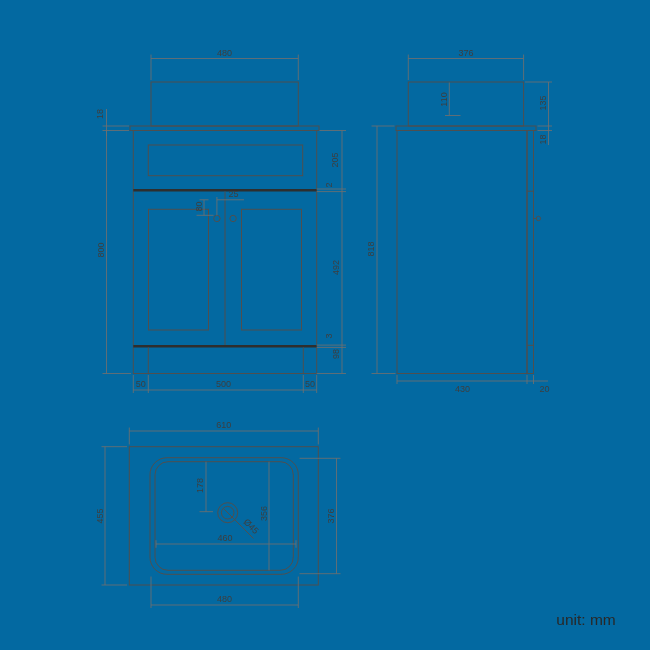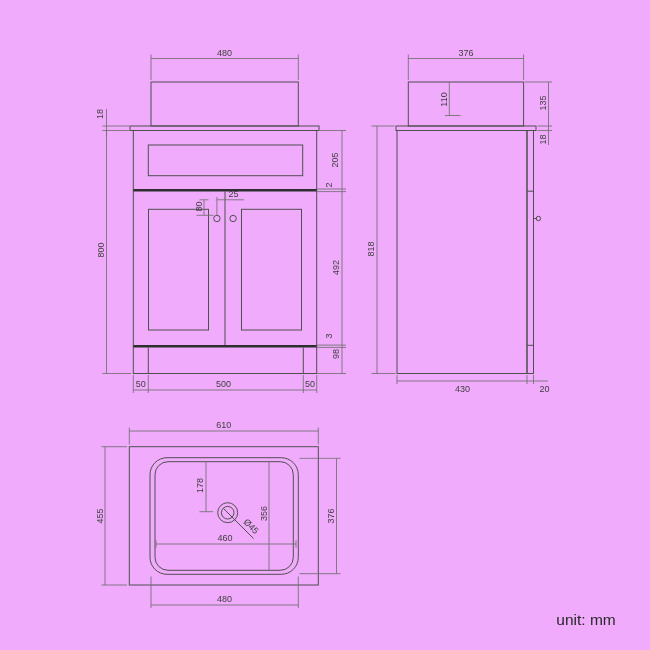--- a/index.html
+++ b/index.html
@@ -1,16 +1,16 @@
 <!DOCTYPE html>
 <html><head>
 <meta charset="utf-8">
 <style>
   html,body{margin:0;padding:0;background:#ffffff;}
-  .page{position:relative;width:650px;height:650px;background:#f0abfc;overflow:hidden;
+  .page{position:relative;width:650px;height:650px;background:#0369a1;overflow:hidden;
         font-family:"Liberation Sans",sans-serif;}
   svg{display:block;}
   
   .s{stroke:#4f4f4f;stroke-width:1;fill:none;}
   
   .tk{stroke:#2e2e2e;stroke-width:2.4;fill:none;}
   
   .d{stroke:#6f6f6f;stroke-width:0.85;fill:none;}
   text{font-family:"Liberation Sans",sans-serif;font-size:9px;fill:#3e3e3e;}
   .u{font-size:15.5px;fill:#282828;}

